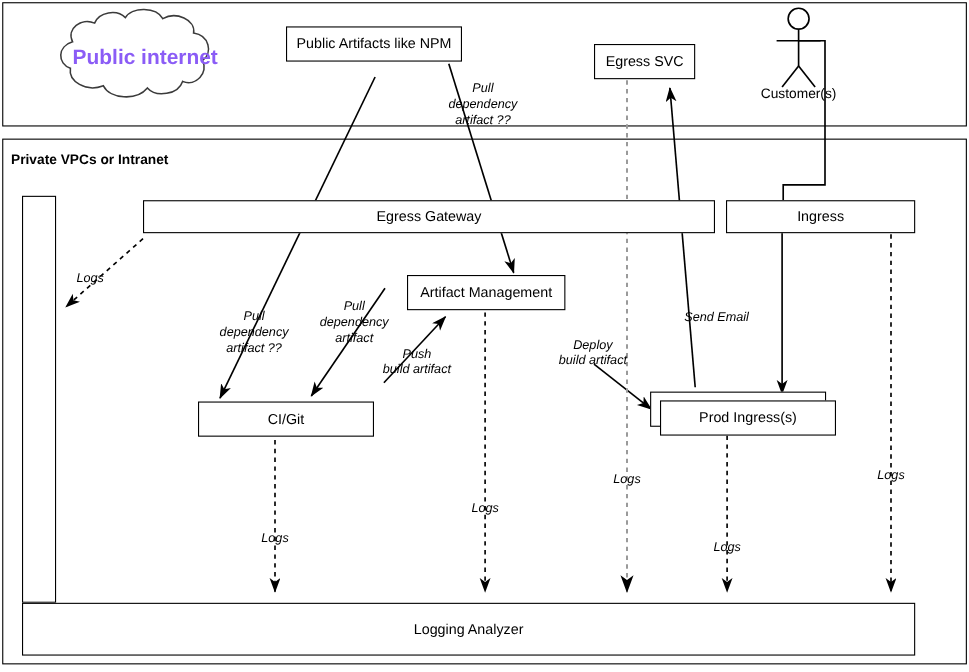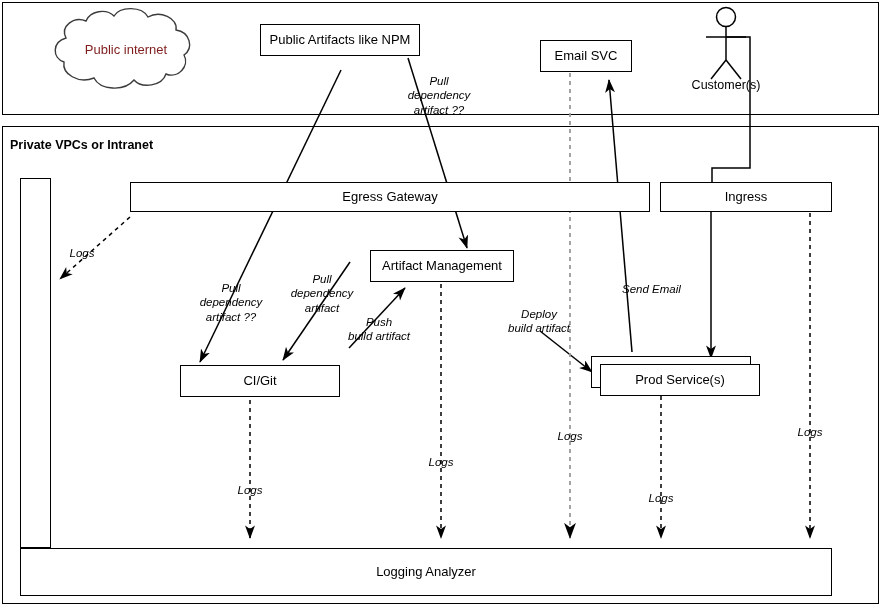--- a/index.html
+++ b/index.html
@@ -4,21 +4,21 @@
 <style>
   html,body{margin:0;padding:0;background:#ffffff;}
   body{font-family:"Liberation Sans", sans-serif;}
   #canvas{position:relative;width:881px;height:611px;background:#ffffff;overflow:hidden;}
   svg#wires{position:absolute;left:0;top:0;width:881px;height:611px;pointer-events:none;}
   .box{position:absolute;box-sizing:border-box;border:1.4px solid #000;background:#fff;
        display:flex;align-items:center;justify-content:center;
        font-size:13px;color:#000;text-align:center;line-height:1.15;}
   .zone{position:absolute;box-sizing:border-box;border:1.4px solid #000;background:transparent;}
   .zone-label{position:absolute;font-size:12.5px;font-weight:bold;color:#000;white-space:nowrap;}
-  .cloud-label{position:absolute;font-size:13px;font-weight:normal;color:#7f1d1d;white-space:nowrap;}
+  .cloud-label{position:absolute;font-size:19px;font-weight:bold;color:#8b5cf6;white-space:nowrap;}
   .edge-label{position:absolute;font-size:11.5px;color:#000;text-align:center;line-height:1.25;white-space:pre-line;font-style:italic;}
   .actor-label{position:absolute;font-size:12.5px;color:#000;white-space:nowrap;text-align:center;}
   .stack-back{position:absolute;box-sizing:border-box;border:1.4px solid #000;background:#fff;}
 </style>
 </head>
 <body>
 
 <div id="canvas">
 
   <div class="zone" style="left:2px;top:2px;width:877px;height:113px;"></div>
@@ -90,21 +90,21 @@
     <line x1="810" y1="213" x2="810" y2="538" stroke="#000" stroke-width="1.5" stroke-dasharray="4,4" marker-end="url(#ah)"></line>
   </svg>
 
   <div class="cloud-label" style="left:66px;top:42px;width:120px;text-align:center;">Public internet</div>
 
   <div class="box" style="left:260px;top:24px;width:160px;height:32px;">
     <span>Public Artifacts like NPM</span>
   </div>
 
   <div class="box" style="left:540px;top:40px;width:92px;height:32px;">
-    <span>Email SVC</span>
+    <span>Egress SVC</span>
   </div>
 
   <div class="actor-label" style="left:676px;top:78px;width:100px;">Customer(s)</div>
 
   <div class="box" style="left:20px;top:178px;width:31px;height:370px;"></div>
 
   <div class="box" style="left:130px;top:182px;width:520px;height:30px;">
     <span>Egress Gateway</span>
   </div>
 
@@ -115,21 +115,21 @@
   <div class="box" style="left:370px;top:250px;width:144px;height:32px;">
     <span>Artifact Management</span>
   </div>
 
   <div class="box" style="left:180px;top:365px;width:160px;height:32px;">
     <span>CI/Git</span>
   </div>
 
   <div class="stack-back" style="left:591px;top:356px;width:160px;height:32px;"></div>
   <div class="box" style="left:600px;top:364px;width:160px;height:32px;">
-    <span>Prod Service(s)</span>
+    <span>Prod Ingress(s)</span>
   </div>
 
   <div class="box" style="left:20px;top:548px;width:812px;height:48px;">
     <span>Logging Analyzer</span>
   </div>
 
   <div class="edge-label" style="left:398px;top:74px;width:82px;">Pull
 dependency
 artifact ??</div>
 

